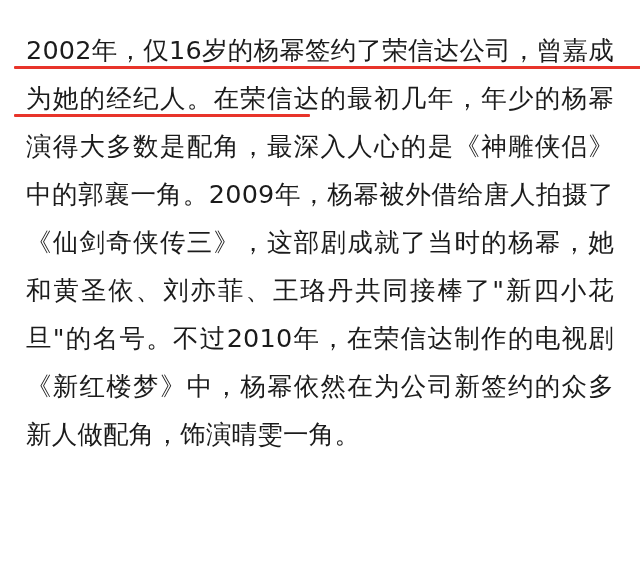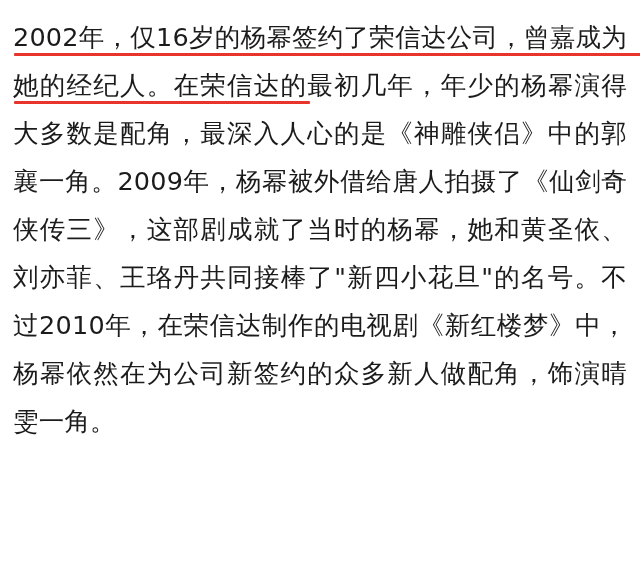--- a/index.html
+++ b/index.html
@@ -26,21 +26,21 @@
     font-size: 25.5px;
     line-height: 48px;
     color: #1b1b1b;
     text-align: justify;
     text-justify: inter-character;
     letter-spacing: 0.2px;
     font-family: "DejaVu Sans", "Liberation Sans", sans-serif;
     font-weight: 500;
   }
   .article p {
-    margin: 3px;
+    margin: 16px;
   }
   
   .underline {
     position: absolute;
     height: 3px;
     background: #e8342a;
     border-radius: 1px;
     pointer-events: none;
   }
   .ul-1 {

